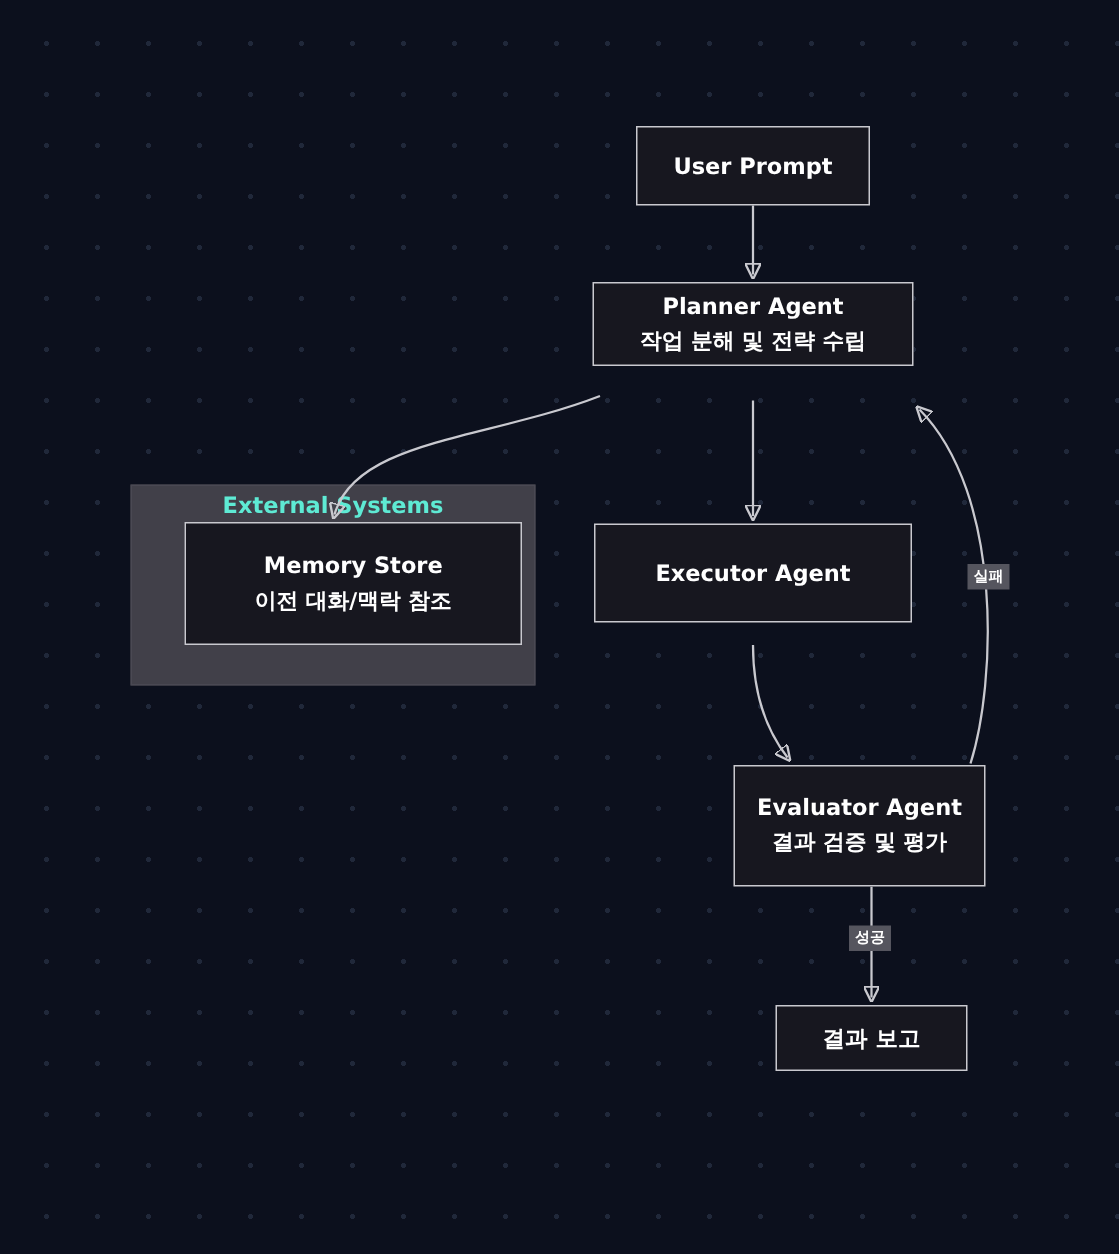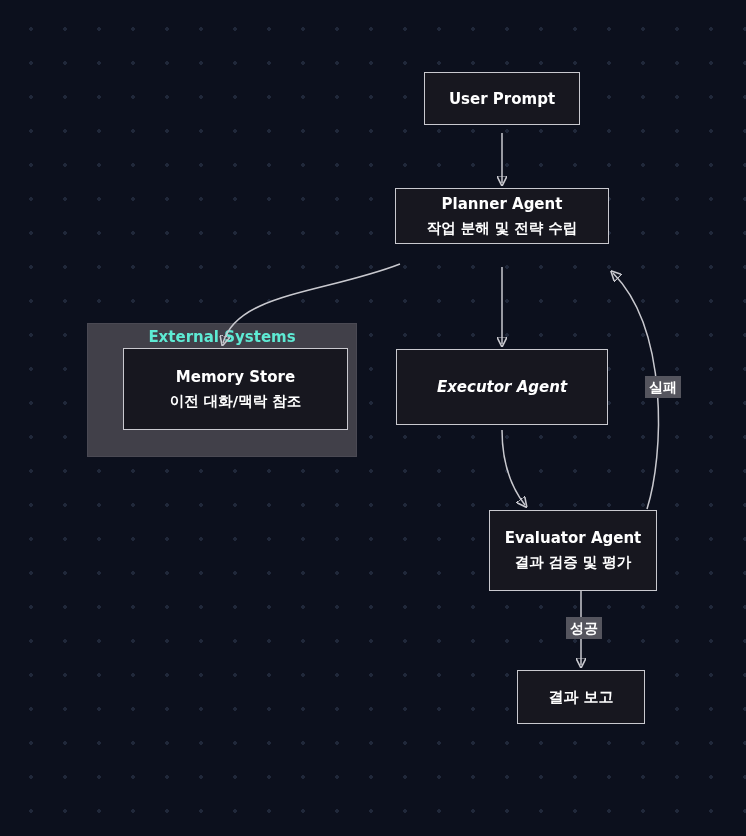--- a/index.html
+++ b/index.html
@@ -65,21 +65,21 @@
   }
   .edges path {
     fill: none;
     stroke: #c9c9cf;
     stroke-width: 1.5;
   }
   .edge-label {
     position: absolute;
     background: #55555e;
     color: #ffffff;
-    font-size: 14px;
+    font-size: 10px;
     font-weight: 700;
     padding: 2px 4px;
     line-height: 1.3;
   }
 </style>
 </head>
 <body>
 
 <div class="canvas">
 
@@ -94,44 +94,44 @@
       </marker>
     </defs>
     <path d="M502,133 L502,183" marker-end="url(#arrow)"></path>
     <path d="M502,267 L502,344" marker-end="url(#arrow)"></path>
     <path d="M400,264 C325,293 237,293 223,343" marker-end="url(#arrow)"></path>
     <path d="M502,430 C502,462 511,487 525,505" marker-end="url(#arrow)"></path>
     <path d="M647,509 C664,455 669,330 613,273" marker-end="url(#arrow)"></path>
     <path d="M581,591 L581,665" marker-end="url(#arrow)"></path>
   </svg>
 
-  <div class="node" style="left:424px; top:72px; width:156px; height:53px;">
+  <div class="node" style="left:424px; top:84px; width:156px; height:53px;">
     <span class="title">User Prompt</span>
   </div>
 
   <div class="node" style="left:395px; top:188px; width:214px; height:56px;">
     <span class="title">Planner Agent</span>
     <span class="subtitle">작업 분해 및 전략 수립</span>
   </div>
 
   <div class="node" style="left:123px; top:348px; width:225px; height:82px;">
     <span class="title">Memory Store</span>
     <span class="subtitle">이전 대화/맥락 참조</span>
   </div>
 
-  <div class="node" style="left:396px; top:349px; width:212px; height:76px;font-style:italic;">
+  <div class="node" style="left:396px; top:349px; width:212px; height:66px;">
     <span class="title">Executor Agent</span>
   </div>
 
   <div class="node" style="left:489px; top:510px; width:168px; height:81px;">
     <span class="title">Evaluator Agent</span>
     <span class="subtitle">결과 검증 및 평가</span>
   </div>
 
-  <div class="node" style="left:517px; top:670px; width:128px; height:54px;">
+  <div class="node" style="left:517px; top:670px; width:128px; height:44px;">
     <span class="title">결과 보고</span>
   </div>
 
   <div class="edge-label" style="left:645px; top:376px;">실패</div>
 
   <div class="edge-label" style="left:566px; top:617px;">성공</div>
 
 </div>
 
 </body></html>

